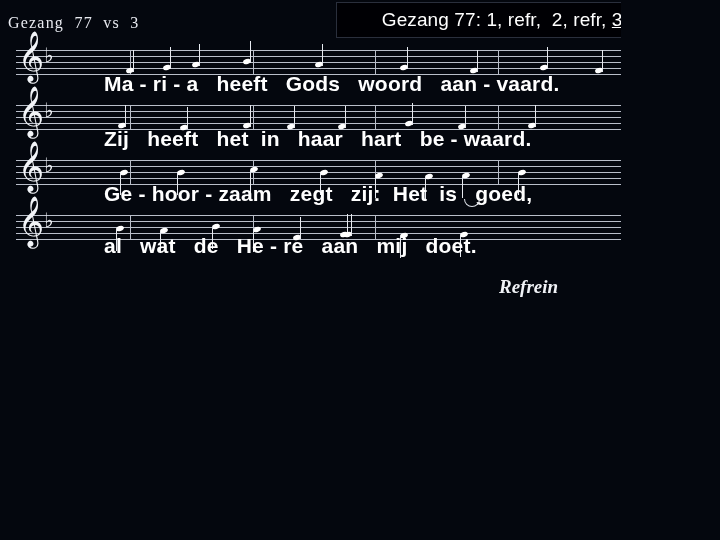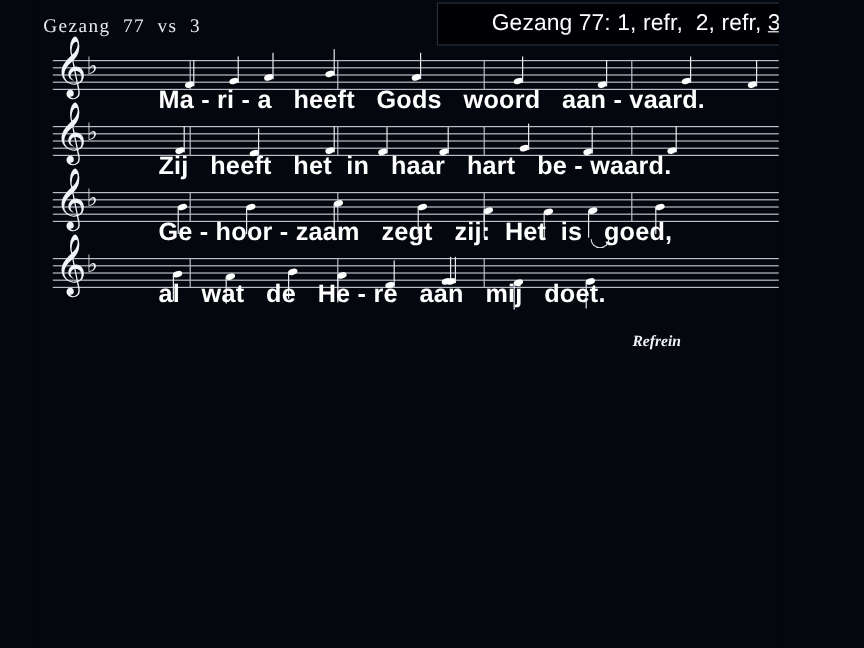--- a/index.html
+++ b/index.html
@@ -14,21 +14,20 @@
     font-family: "Liberation Sans", sans-serif;
     position: relative;
   }
   #slide {
     position: absolute;
     left: 0; top: 0;
     width: 621px;
     height: 540px;
     background: #04070e;
     overflow: hidden;
-    margin-left: 28px;
   }
 
   
   #song-title {
     position: absolute;
     left: 8px;
     top: 14px;
     font-family: "Liberation Serif", serif;
     font-size: 16px;
     letter-spacing: 1.2px;
@@ -175,21 +174,21 @@
   }
 
   
   #refrain-label {
     position: absolute;
     left: 499px;
     top: 276px;
     font-family: "Liberation Serif", serif;
     font-weight: bold;
     font-style: italic;
-    font-size: 13px;
+    font-size: 19px;
     color: #f0f2f6;
     white-space: pre;
   }
 
   
   #copyright {
     position: absolute;
     left: 8px;
     top: 501px;
     font-family: "Liberation Serif", serif;

